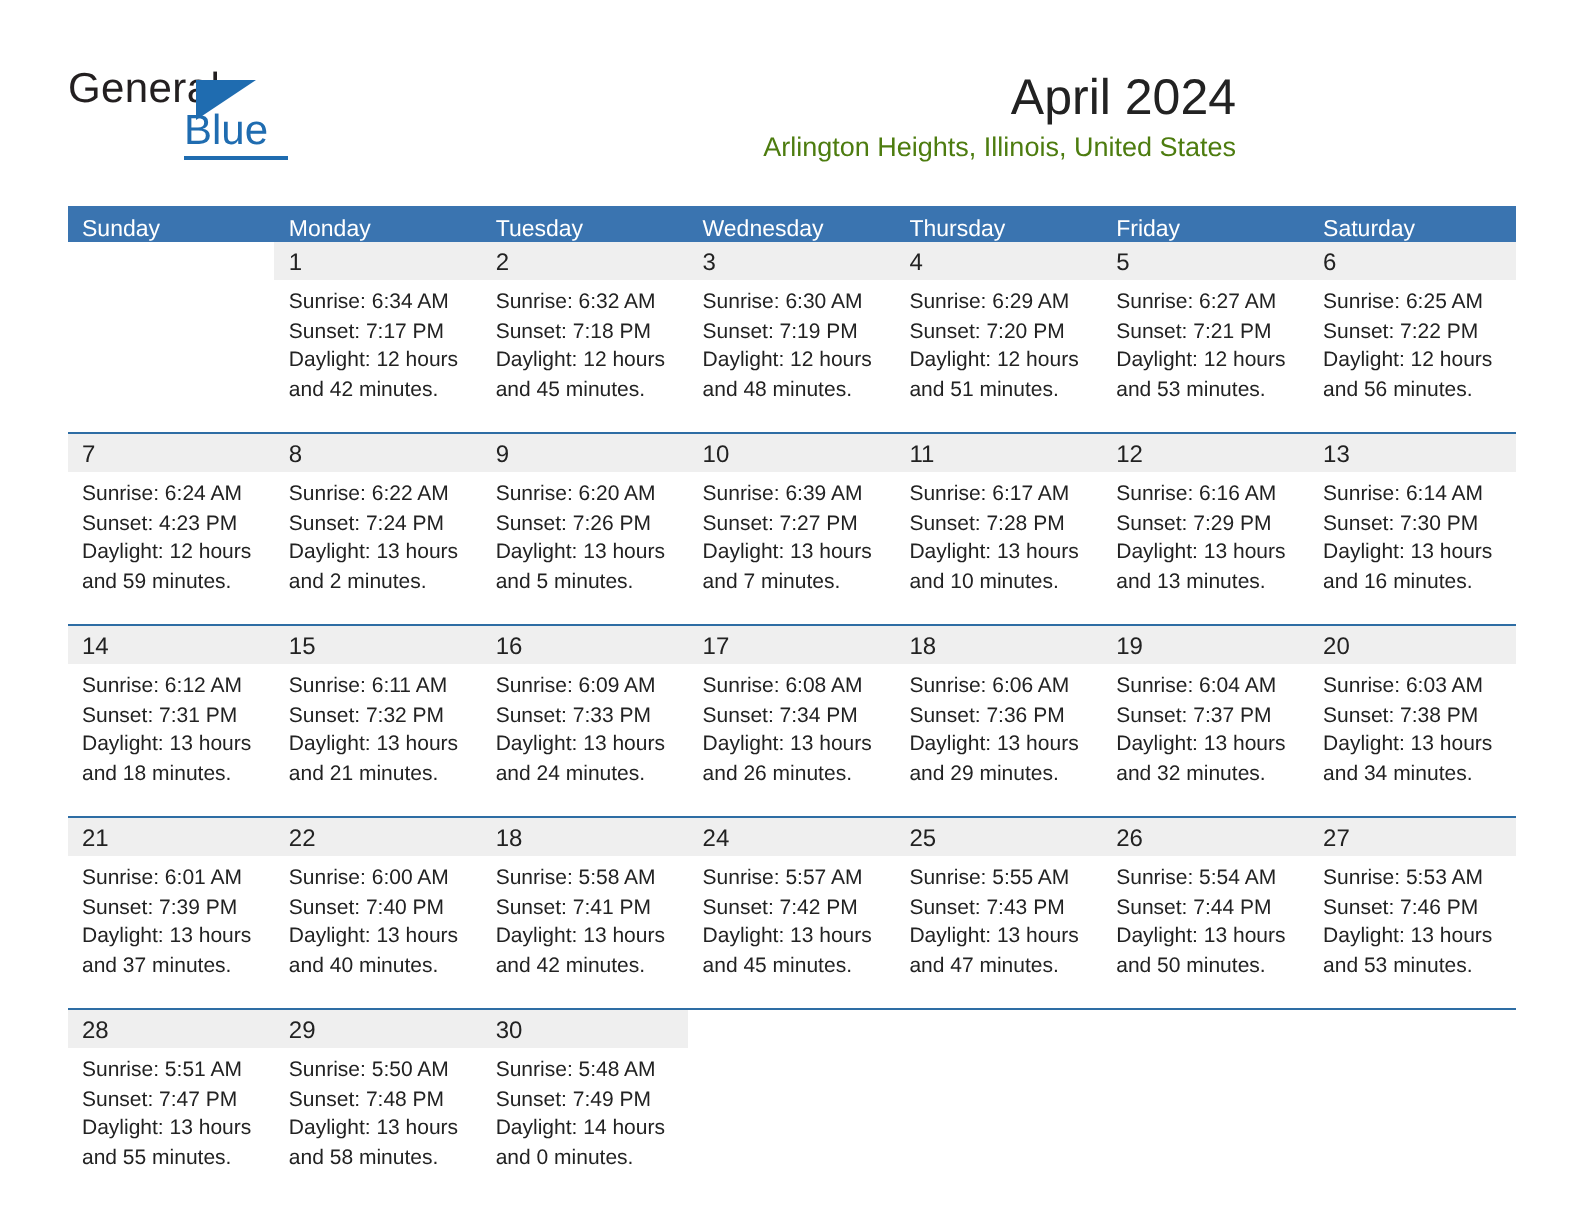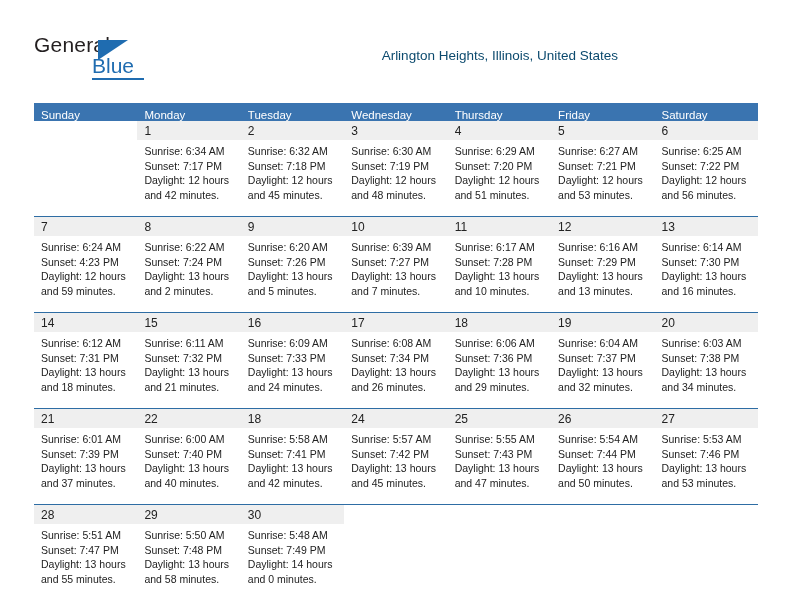--- a/index.html
+++ b/index.html
@@ -76,23 +76,23 @@
     top: 34px;
     text-align: right;
   }
   .cal-title {
     font-size: 25px;
     color: #222222;
     line-height: 30px;
     white-space: nowrap;
   }
   .cal-subtitle {
-    margin-top: 13px;
+    margin-top: 1px;
     font-size: 13.5px;
-    color: #0c4a6e;
+    color: #4d7c0f;
     line-height: 17px;
     white-space: nowrap;
   }
 
   
   .calendar {
     position: absolute;
     left: 34px;
     top: 103px;
     width: 724px;
@@ -150,20 +150,21 @@
   <div class="header">
 
     <div class="logo">
       <span class="logo-general">General</span>
       <span class="logo-triangle"></span>
       <span class="logo-blue">Blue</span>
       <span class="logo-underline"></span>
     </div>
 
     <div class="title-block">
+      <div class="cal-title">April 2024</div>
       <div class="cal-subtitle">Arlington Heights, Illinois, United States</div>
     </div>
 
   </div>
 
   <table class="calendar">
     <colgroup>
       <col>
         <col>
         <col>

